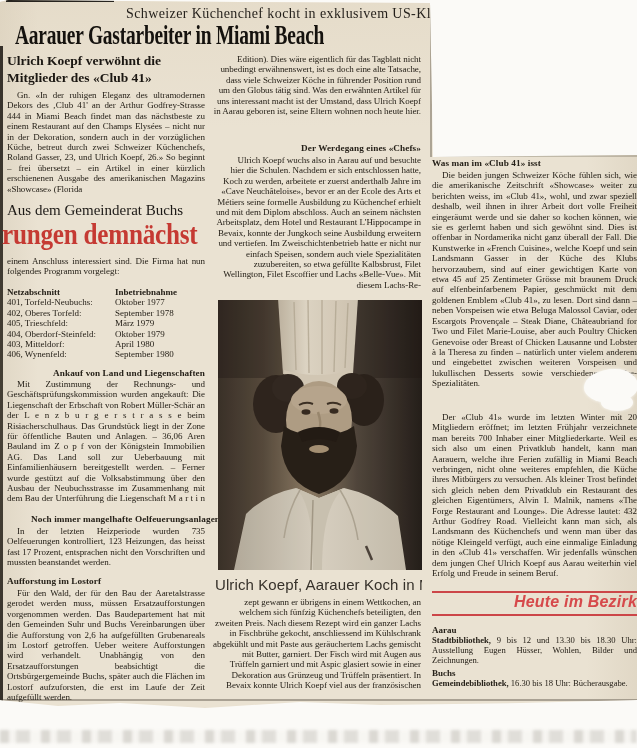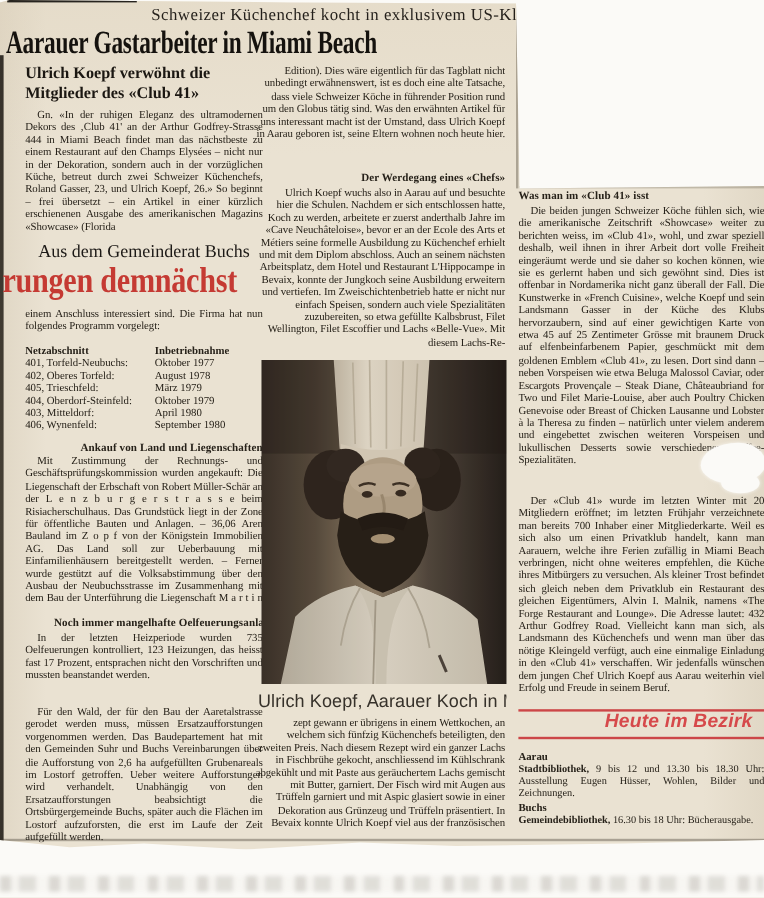--- a/index.html
+++ b/index.html
@@ -25,38 +25,38 @@
   .cut-vert    { position:absolute; left:430px; top:2px;  width:2px; height:155px; background:rgba(97,88,74,.45); }
   .cut-horiz   { position:absolute; left:433px; top:155px; width:204px; height:2px; background:rgba(97,88,74,.30); }
   .bottom-shadow { position:absolute; left:0; top:699px; width:637px; height:2px; background:rgba(62,55,44,.38); }
 
   
   .kicker {
     position:absolute; left:126px; top:6px; width:320px;
     font-size:14px; letter-spacing:.4px; color:#231f1a; white-space:nowrap;
   }
   .headline {
-    position:absolute; left:5px; top:20px; width:432px; white-space:nowrap;
+    position:absolute; left:15px; top:20px; width:432px; white-space:nowrap;
   }
   .headline span {
     display:inline-block; transform:scaleX(.72); transform-origin:0 50%;
     font-size:27px; font-weight:bold; letter-spacing:-.3px; color:#15120e;
   }
 
   
   .body-txt { font-size:9px; line-height:10.4px; text-align:justify; overflow:hidden; letter-spacing:-.05px; }
   .ind { text-indent:10px; }
   .mini-head { font-size:9.2px; font-weight:bold; letter-spacing:.1px; white-space:nowrap; overflow:hidden; }
   .abs { position:absolute; }
 
   
-  .c1 { left:21px; width:198px; }
+  .c1 { left:7px; width:198px; }
   .subhead { top:52px; font-size:13.5px; font-weight:bold; line-height:17px; color:#1b1712; }
   .lead { top:90px; height:104px; }
-  .gemeinderat { top:202px; text-align:center; font-size:15px; color:#1c1916; width:198px; }
+  .gemeinderat { top:202px; text-align:left; font-size:15px; color:#1c1916; width:198px; }
   .red-head { top:217px; left:2px; white-space:nowrap; }
   .red-head span { display:inline-block; transform:scaleX(.84); transform-origin:0 50%;
     font-size:30px; font-weight:bold; color:#c53a33; letter-spacing:-.3px; }
   .intro { top:256px; height:22px; }
   .prog-table { top:287px; font-size:9px; line-height:10.4px; }
   .prog-row { display:flex; }
   .prog-row .tn { flex:0 0 108px; white-space:nowrap; overflow:hidden; }
   .prog-row .td { flex:1; white-space:nowrap; overflow:hidden; }
   .prog-row.hdr { font-weight:bold; }
   .ankauf-h { top:368px;text-align:right; }
@@ -78,21 +78,21 @@
   .c2-p3 { top:597px; height:106px; }
 
   
   .c3 { left:432px; width:205px; }
   .c3-h { top:158px; }
   .c3-p1 { top:170px; height:241px; }
   .c3-p2 { top:412px; height:178px; }
   .red-line { left:432px; width:205px; height:2px; background:#cc4648; }
   .rl1 { top:591px; } .rl2 { top:614px; }
   .bezirk { top:593px; width:205px; text-align:right; font-family:"Liberation Sans", sans-serif;
-    font-style:italic; font-weight:bold; font-size:16px; color:#d6494b; letter-spacing:.2px; padding-right:10px; }
+    font-style:italic; font-weight:bold; font-size:16px; color:#d6494b; letter-spacing:.2px; padding-right:0; }
   .listings { top:622px; font-size:8.6px; line-height:10px; }
   .place { font-weight:bold; font-size:9px; margin-top:3px; }
   .listing b { font-weight:bold; }
   .listing { text-align:justify; }
 
   
   .tear-spot  { position:absolute; left:584px; top:369px; width:54px; height:34px;
     background:#fbfaf7; border-radius:58% 42% 52% 48% / 55% 50% 50% 45%; box-shadow:0 0 3px #fbfaf7; }
   .tear-spot2 { position:absolute; left:601px; top:394px; width:32px; height:17px;
     background:#fbfaf7; border-radius:50%; box-shadow:0 0 3px #fbfaf7; }
@@ -127,21 +127,21 @@
     <div class="prog-row hdr">
       <span class="tn">Netzabschnitt</span>
       <span class="td">Inbetriebnahme</span>
     </div>
     <div class="prog-row">
       <span class="tn">401, Torfeld-Neubuchs:</span>
       <span class="td">Oktober 1977</span>
     </div>
     <div class="prog-row">
       <span class="tn">402, Oberes Torfeld:</span>
-      <span class="td">August 1978</span>
+      <span class="td">September 1978</span>
     </div>
     <div class="prog-row">
       <span class="tn">405, Trieschfeld:</span>
       <span class="td">März 1979</span>
     </div>
     <div class="prog-row">
       <span class="tn">404, Oberdorf-Steinfeld:</span>
       <span class="td">Oktober 1979</span>
     </div>
     <div class="prog-row">
@@ -151,20 +151,21 @@
     <div class="prog-row">
       <span class="tn">406, Wynenfeld:</span>
       <span class="td">September 1980</span>
     </div>
   </div>
 
   <div class="abs c1 mini-head ankauf-h">Ankauf von Land und Liegenschaften</div>
   <div class="abs c1 body-txt ind ankauf-t">Mit Zustimmung der Rechnungs- und Geschäftsprüfungskommission wurden angekauft: Die Liegenschaft der Erbschaft von Robert Müller-Schär an der L e n z b u r g e r s t r a s s e beim Risiacherschulhaus. Das Grundstück liegt in der Zone für öffentliche Bauten und Anlagen. – 36,06 Aren Bauland im Z o p f von der Königstein Immobilien AG. Das Land soll zur Ueberbauung mit Einfamilienhäusern bereitgestellt werden. – Ferner wurde gestützt auf die Volksabstimmung über den Ausbau der Neubuchsstrasse im Zusammenhang mit dem Bau der Unterführung die Liegenschaft M a r t i n e l l i , Neubuchsstrasse 8, erworben.</div>
   <div class="abs c1 mini-head oel-h">Noch immer mangelhafte Oelfeuerungsanlagen</div>
   <div class="abs c1 body-txt ind oel-t">In der letzten Heizperiode wurden 735 Oelfeuerungen kontrolliert, 123 Heizungen, das heisst fast 17 Prozent, entsprachen nicht den Vorschriften und mussten beanstandet werden.</div>
+  <div class="abs c1 mini-head auf-h">Aufforstung im Lostorf</div>
   <div class="abs c1 body-txt ind auf-t">Für den Wald, der für den Bau der Aaretalstrasse gerodet werden muss, müssen Ersatzaufforstungen vorgenommen werden. Das Baudepartement hat mit den Gemeinden Suhr und Buchs Vereinbarungen über die Aufforstung von 2,6 ha aufgefüllten Grubenareals im Lostorf getroffen. Ueber weitere Aufforstungen wird verhandelt. Unabhängig von den Ersatzaufforstungen beabsichtigt die Ortsbürgergemeinde Buchs, später auch die Flächen im Lostorf aufzuforsten, die erst im Laufe der Zeit aufgefüllt werden.</div>
 
   <div class="abs c2 body-txt c2-p1">Edition). Dies wäre eigentlich für das Tagblatt nicht unbedingt erwähnenswert, ist es doch eine alte Tatsache, dass viele Schweizer Köche in führender Position rund um den Globus tätig sind. Was den erwähnten Artikel für uns interessant macht ist der Umstand, dass Ulrich Koepf in Aarau geboren ist, seine Eltern wohnen noch heute hier.</div>
   <div class="abs c2 mini-head c2-h">Der Werdegang eines «Chefs»</div>
   <div class="abs c2 body-txt ind c2-p2">Ulrich Koepf wuchs also in Aarau auf und besuchte hier die Schulen. Nachdem er sich entschlossen hatte, Koch zu werden, arbeitete er zuerst anderthalb Jahre im «Cave Neuchâteloise», bevor er an der Ecole des Arts et Métiers seine formelle Ausbildung zu Küchenchef erhielt und mit dem Diplom abschloss. Auch an seinem nächsten Arbeitsplatz, dem Hotel und Restaurant L'Hippocampe in Bevaix, konnte der Jungkoch seine Ausbildung erweitern und vertiefen. Im Zweischichtenbetrieb hatte er nicht nur einfach Speisen, sondern auch viele Spezialitäten zuzubereiten, so etwa gefüllte Kalbsbrust, Filet Wellington, Filet Escoffier und Lachs «Belle-Vue». Mit diesem Lachs-Re-</div>
 
   <div class="abs photo-frame">
     <svg width="204" height="270" viewBox="0 0 204 270">
       <defs>
         <linearGradient id="bgG" x1="0" y1="0" x2="1" y2="0">

